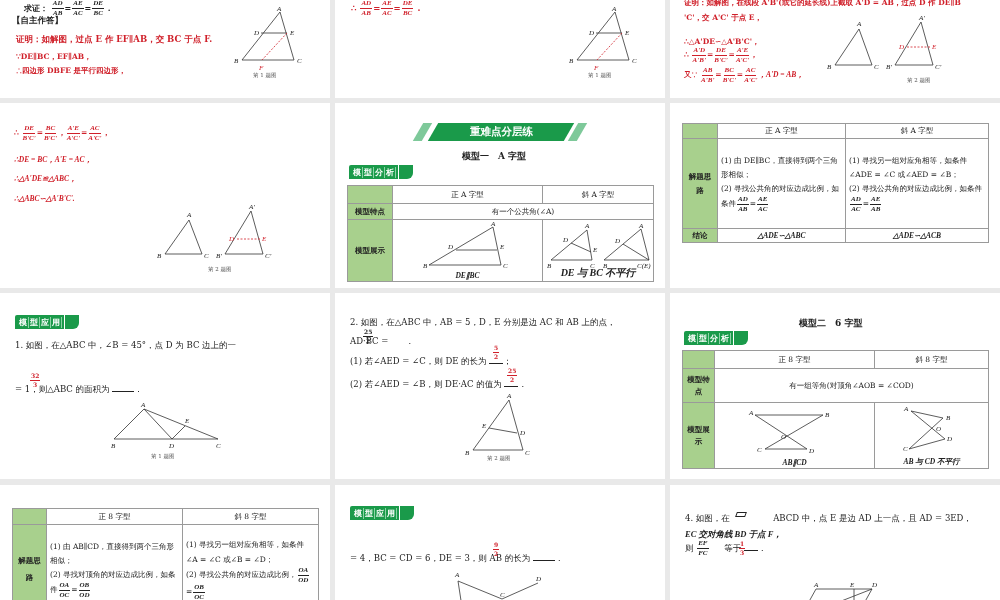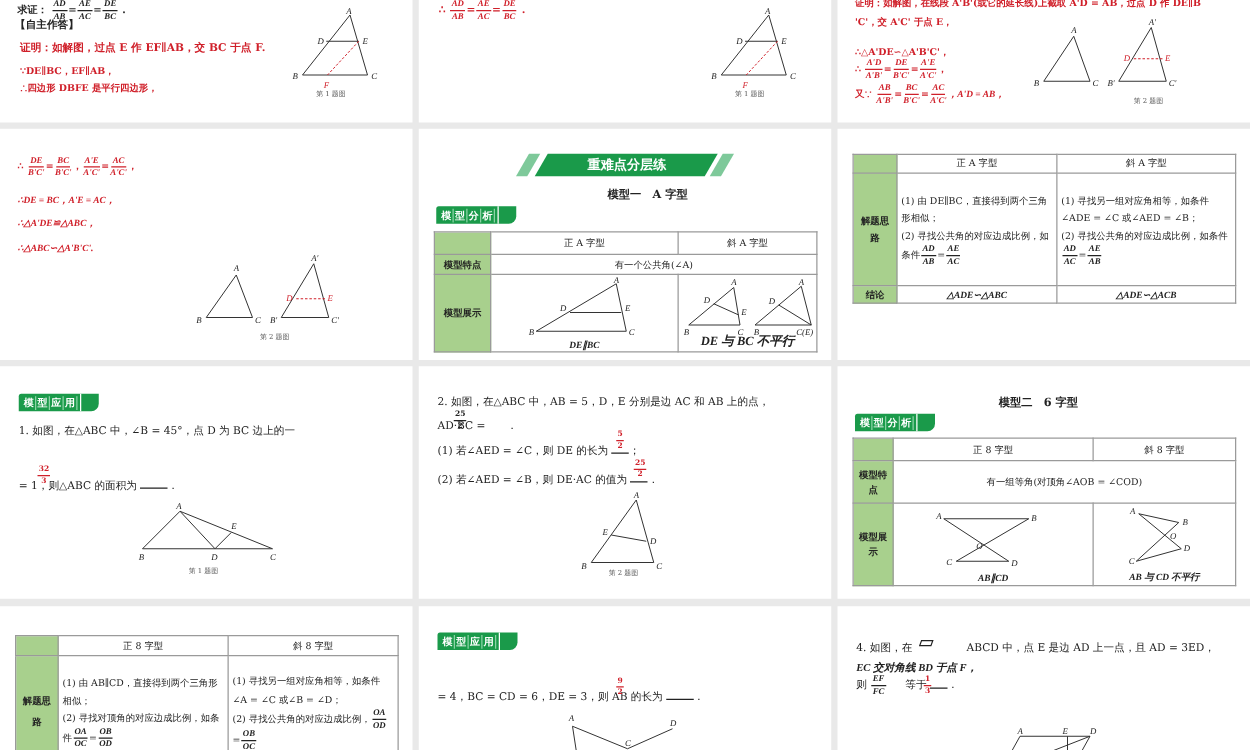--- a/index.html
+++ b/index.html
@@ -27,21 +27,21 @@
   table.m td.c { text-align: center; }
   svg { position: absolute; overflow: visible; }
   svg text { font-family: "Liberation Serif", serif; font-style: italic; font-size: 7px; fill: #222; }
   svg line, svg polyline, svg polygon { stroke: #333; stroke-width: 0.8; fill: none; }
   .blank { display: inline-block; border-bottom: 0.8px solid #222; width: 22px; }
 </style>
 </head>
 <body>
 
 <div class="slide" style="left:0;top:0;width:330px;height:98px;">
-  <div class="t b" style="left:14px;top:0px;font-size:8px;text-align:center;">
+  <div class="t b" style="left:24px;top:0px;font-size:8px;text-align:center;">
     <span>求证：</span>
     <span class="frac it">
         <span class="n">AD</span>
         <span class="d">AB</span>
       </span>=<span class="frac it">
         <span class="n">AE</span>
         <span class="d">AC</span>
       </span>=<span class="frac it">
         <span class="n">DE</span>
         <span class="d">BC</span>
@@ -172,21 +172,21 @@
   </svg>
   <div class="cap" style="left:208px;top:163px;">第 2 题图</div>
 </div>
 
 <div class="slide" style="left:335px;top:103px;width:330px;height:185px;">
   <div class="banner-stripe" style="left:83px;top:20px;"></div>
   <div class="banner" style="left:98px;top:20px;width:136px;">
       <span>重难点分层练</span>
     </div>
   <div class="banner-stripe" style="left:238px;top:20px;"></div>
-  <div class="t b" style="left:127px;top:48px;font-size:9px;margin-left:24px;">模型一　A 字型</div>
+  <div class="t b" style="left:127px;top:48px;font-size:9px;">模型一　A 字型</div>
   <div class="badge" style="left:14px;top:62px;">
     <div class="cells">
         <span>模</span>
         <span>型</span>
         <span>分</span>
         <span>析</span>
       </div>
       <div class="tail"></div>
   </div>
   <table class="m" style="left:12px;top:82px;width:307px;">

